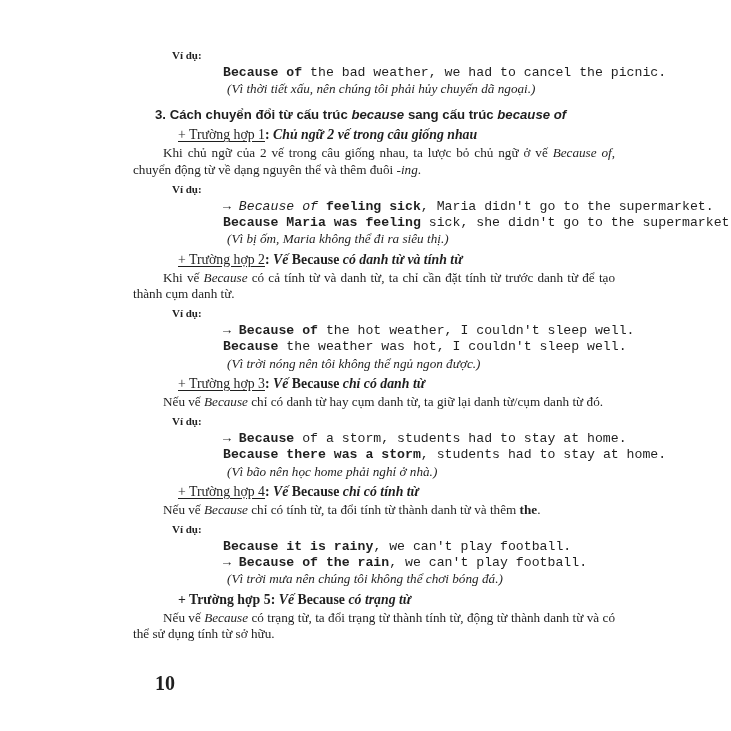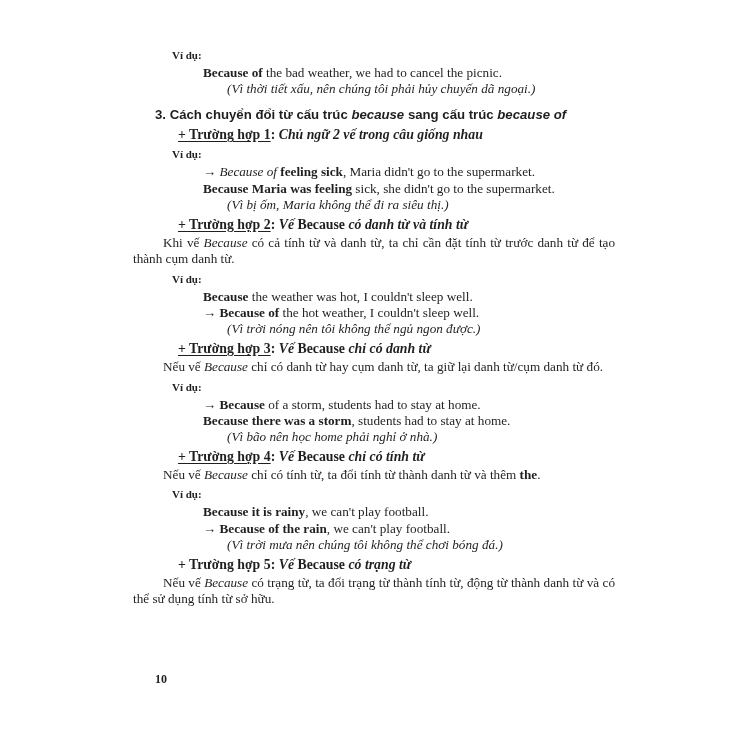--- a/index.html
+++ b/index.html
@@ -30,23 +30,24 @@
     hyphens: none;
   }
   
   .blk-vidu {
     margin: 3px 0 1px 39px;
     font-weight: bold;
     font-size: 11px;
     line-height: 17px;
   }
   .blk-example {
-    margin-left: 70px;
+    margin-left: 90px;
     line-height: 16.2px;
     white-space: nowrap;
+    font-family: Liberation Mono, monospace;
   }
   .blk-translation {
     margin-left: 94px;
     line-height: 16.2px;
     font-style: italic;
     white-space: nowrap;
   }
   .blk-heading3 {
     margin: 9px 0 3px 22px;
     font-family: "Liberation Sans", sans-serif;
@@ -65,48 +66,49 @@
   .blk-para {
     text-align: justify;
     text-indent: 30px;
     line-height: 16.3px;
   }
   
   .s-r { }
   .s-b  { font-weight: bold; }
   .s-i  { font-style: italic; }
   .s-bi { font-weight: bold; font-style: italic; }
-  .s-bu { font-weight: bold; text-decoration: underline; text-underline-offset: 2px; }
+  .s-bu { font-weight: normal; text-decoration: underline; text-underline-offset: 2px; }
   .page-number {
     position: absolute;
     left: 155px;
     top: 672px;
     font-weight: bold;
-    font-size: 12px;
+    font-size: 20px;
   }
 </style>
 </head>
 <body>
 
 <div class="page">
   <div class="content" id="content">
       <div class="blk-vidu"><span class="s-b">Ví dụ:</span></div>
       <div class="blk-example"><span class="s-b">Because of </span><span class="s-r">the bad weather, we had to cancel the picnic.</span></div>
       <div class="blk-translation"><span class="s-i">(Vì thời tiết xấu, nên chúng tôi phải hủy chuyến dã ngoại.)</span></div>
       <div class="blk-heading3"><span class="s-b">3. Cách chuyển đổi từ cấu trúc </span><span class="s-bi">because</span><span class="s-b"> sang cấu trúc </span><span class="s-bi">because of</span></div>
       <div class="blk-case"><span class="s-bu">+ Trường hợp 1</span><span class="s-b">: </span><span class="s-bi">Chủ ngữ 2 vế trong câu giống nhau</span></div>
+      <div class="blk-para"><span class="s-r">Khi chủ ngữ của 2 vế trong câu giống nhau, ta lược bỏ chủ ngữ ở vế </span><span class="s-i">Because of</span><span class="s-r">, chuyển động từ về dạng nguyên thể và thêm đuôi </span><span class="s-i">-ing</span><span class="s-r">.</span></div>
       <div class="blk-vidu"><span class="s-b">Ví dụ:</span></div>
       <div class="blk-example"><span class="s-r">→ </span><span class="s-i">Because of </span><span class="s-b">feeling sick</span><span class="s-r">, Maria didn't go to the supermarket.</span></div>
       <div class="blk-example"><span class="s-b">Because Maria was feeling </span><span class="s-r">sick, she didn't go to the supermarket.</span></div>
       <div class="blk-translation"><span class="s-i">(Vì bị ốm, Maria không thể đi ra siêu thị.)</span></div>
       <div class="blk-case"><span class="s-bu">+ Trường hợp 2</span><span class="s-b">: </span><span class="s-bi">Vế </span><span class="s-b">Because</span><span class="s-bi"> có danh từ và tính từ</span></div>
       <div class="blk-para"><span class="s-r">Khi vế </span><span class="s-i">Because</span><span class="s-r"> có cả tính từ và danh từ, ta chỉ cần đặt tính từ trước danh từ để tạo thành cụm danh từ.</span></div>
       <div class="blk-vidu"><span class="s-b">Ví dụ:</span></div>
+      <div class="blk-example"><span class="s-r">→ </span><span class="s-b">Because of </span><span class="s-r">the hot weather, I couldn't sleep well.</span></div>
       <div class="blk-example"><span class="s-b">Because </span><span class="s-r">the weather was hot, I couldn't sleep well.</span></div>
-      <div class="blk-example"><span class="s-r">→ </span><span class="s-b">Because of </span><span class="s-r">the hot weather, I couldn't sleep well.</span></div>
       <div class="blk-translation"><span class="s-i">(Vì trời nóng nên tôi không thể ngủ ngon được.)</span></div>
       <div class="blk-case"><span class="s-bu">+ Trường hợp 3</span><span class="s-b">: </span><span class="s-bi">Vế </span><span class="s-b">Because</span><span class="s-bi"> chỉ có danh từ</span></div>
       <div class="blk-para"><span class="s-r">Nếu vế </span><span class="s-i">Because</span><span class="s-r"> chỉ có danh từ hay cụm danh từ, ta giữ lại danh từ/cụm danh từ đó.</span></div>
       <div class="blk-vidu"><span class="s-b">Ví dụ:</span></div>
       <div class="blk-example"><span class="s-r">→ </span><span class="s-b">Because</span><span class="s-r"> of a storm, students had to stay at home.</span></div>
       <div class="blk-example"><span class="s-b">Because there was a storm</span><span class="s-r">, students had to stay at home.</span></div>
       <div class="blk-translation"><span class="s-i">(Vì bão nên học home phải nghỉ ở nhà.)</span></div>
       <div class="blk-case"><span class="s-bu">+ Trường hợp 4</span><span class="s-b">: </span><span class="s-bi">Vế </span><span class="s-b">Because</span><span class="s-bi"> chỉ có tính từ</span></div>
       <div class="blk-para"><span class="s-r">Nếu vế </span><span class="s-i">Because</span><span class="s-r"> chỉ có tính từ, ta đổi tính từ thành danh từ và thêm </span><span class="s-b">the</span><span class="s-r">.</span></div>
       <div class="blk-vidu"><span class="s-b">Ví dụ:</span></div>

